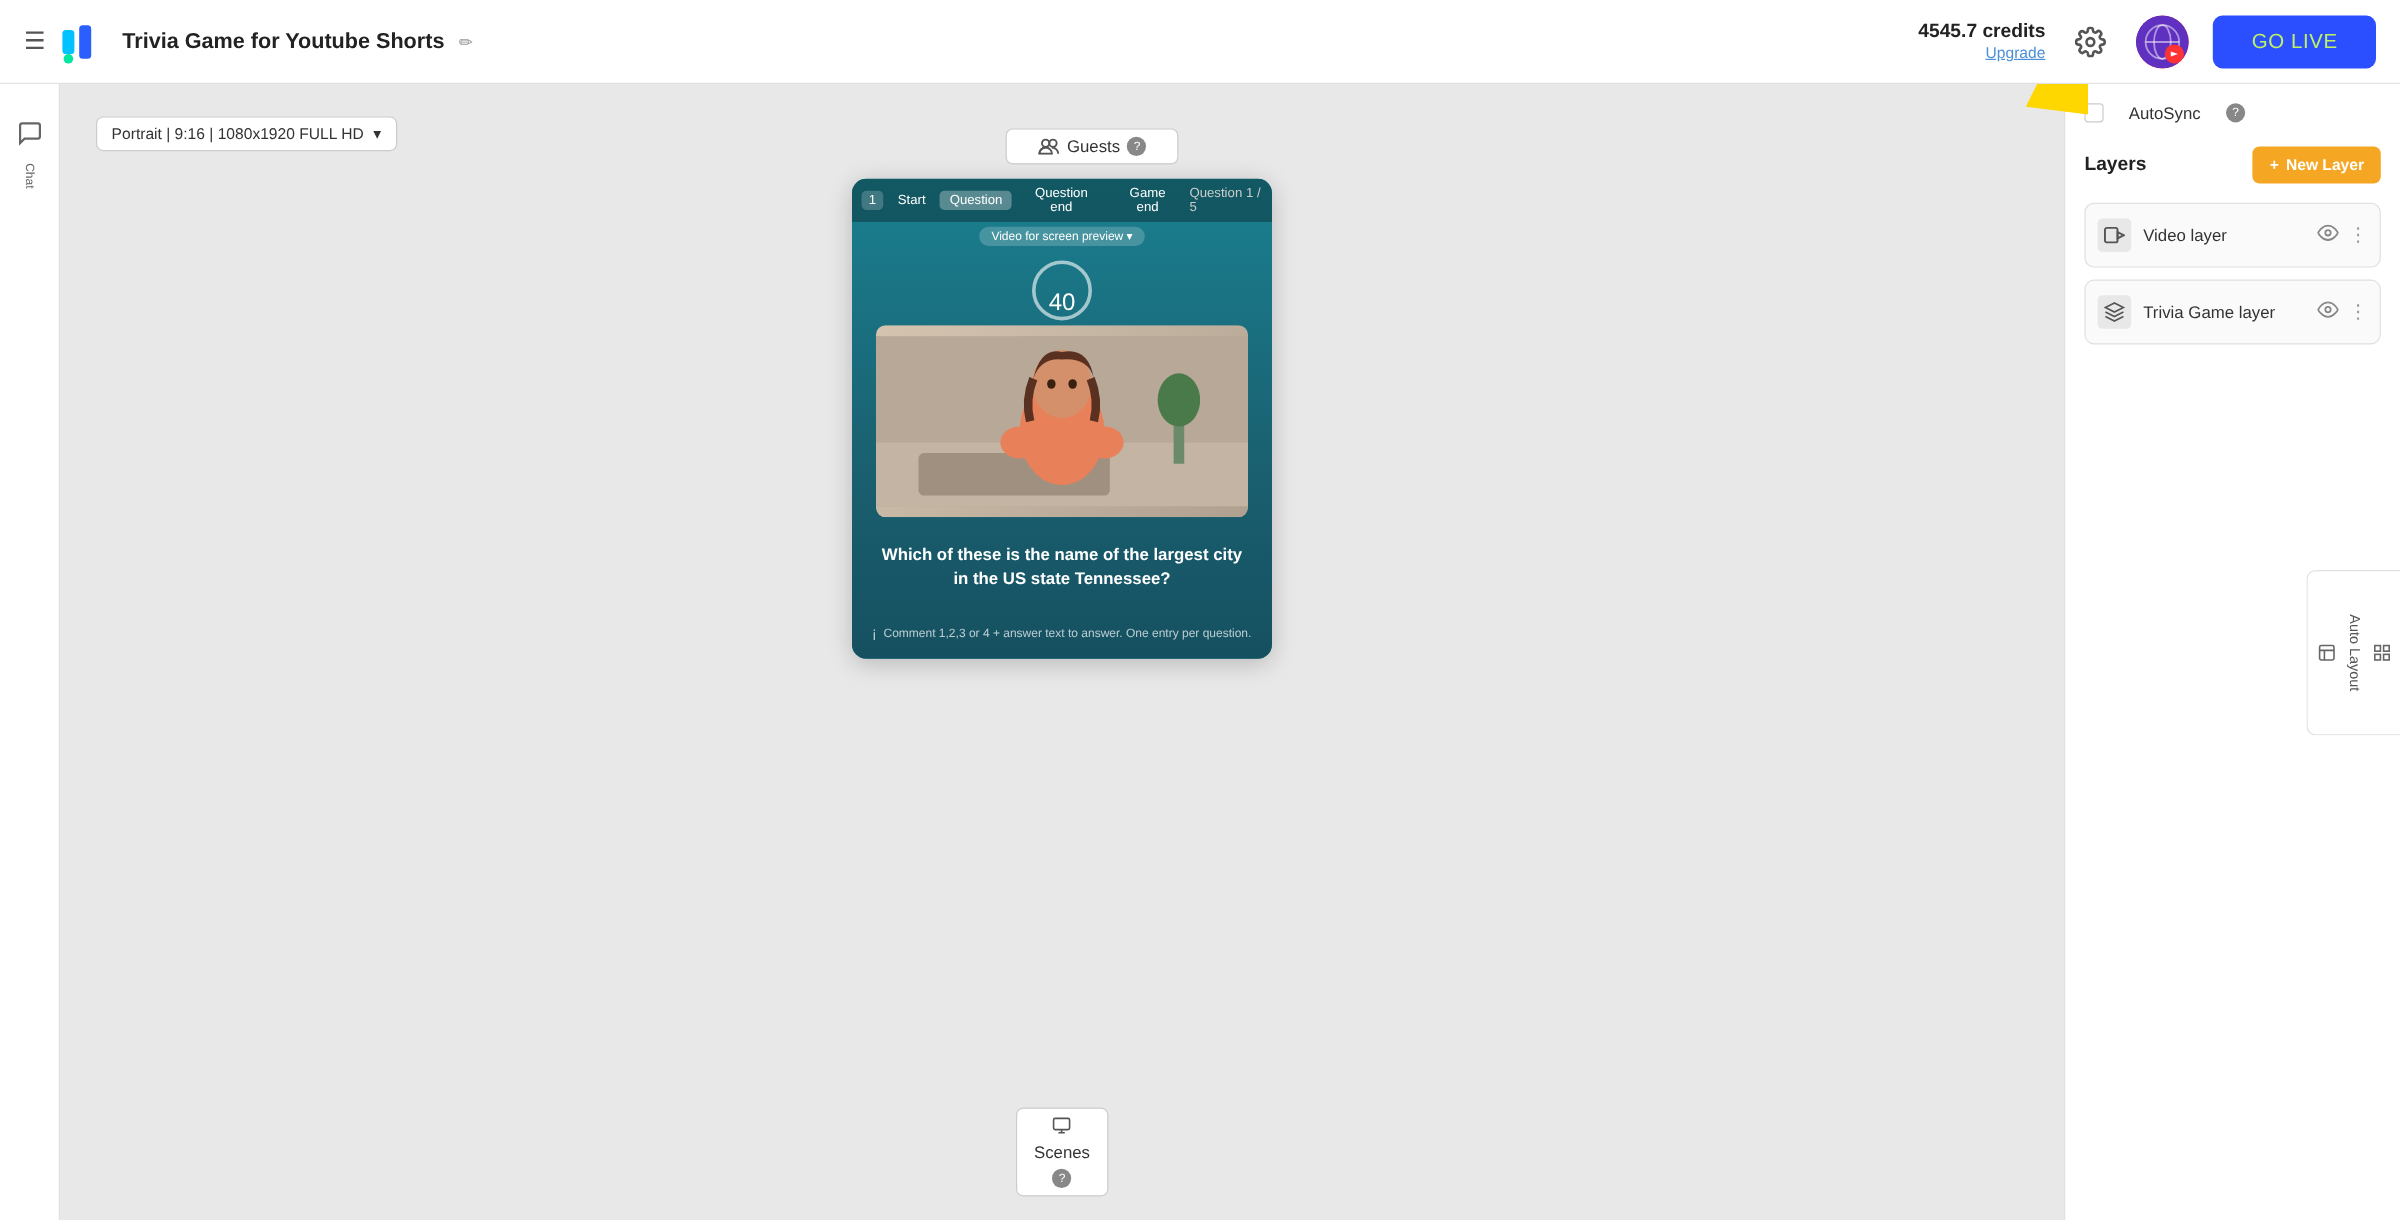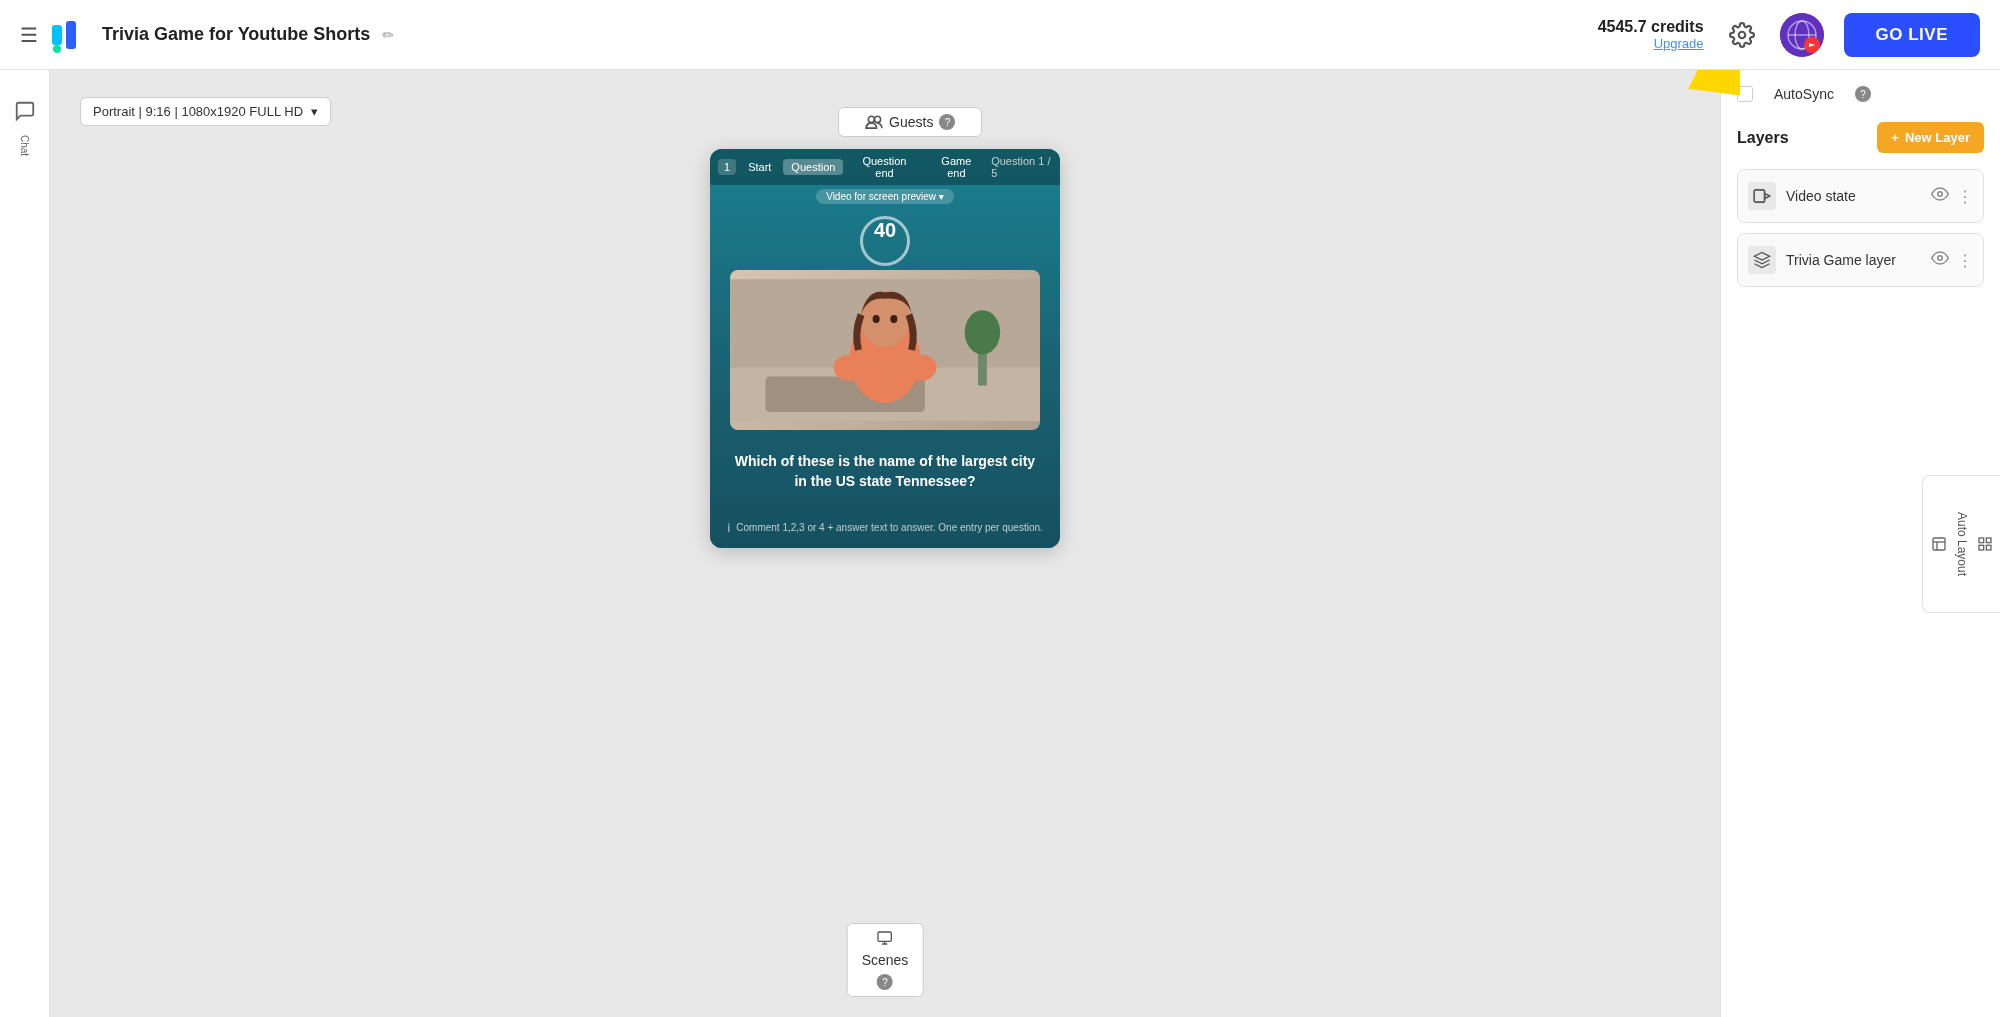--- a/index.html
+++ b/index.html
@@ -16,21 +16,21 @@
     .logo { width: 40px; height: 40px; }
     .logo svg { width: 100%; height: 100%; }
     .project-title { font-size: 18px; font-weight: 600; color: #222; }
     .edit-icon { color: #999; font-size: 14px; cursor: pointer; }
     .header-right { display: flex; align-items: center; gap: 20px; }
     .credits-section { text-align: right; }
     .credits-amount { font-size: 16px; font-weight: 600; color: #222; }
     .upgrade-link { color: #4A90D9; font-size: 13px; text-decoration: underline; cursor: pointer; }
     .settings-icon { width: 36px; height: 36px; display: flex; align-items: center; justify-content: center; cursor: pointer; color: #555; font-size: 22px; }
     .avatar { width: 44px; height: 44px; border-radius: 50%; overflow: hidden; background: linear-gradient(135deg, #6a0dad, #ff4444); display: flex; align-items: center; justify-content: center; position: relative; cursor: pointer; }
-    .go-live-btn { background: #2B4EFF; color: #fef9c3; border: none; border-radius: 8px; padding: 12px 32px; font-size: 17px; font-weight: 700; cursor: pointer; letter-spacing: 0.5px; }
+    .go-live-btn { background: #2B4EFF; color: #bef264; border: none; border-radius: 8px; padding: 12px 32px; font-size: 17px; font-weight: 400; cursor: pointer; letter-spacing: 0.5px; }
 
     
     .main-layout { display: flex; height: calc(1017px - 70px); }
 
     
     .left-sidebar { width: 50px; background: #fff; border-right: 1px solid #e0e0e0; display: flex; flex-direction: column; align-items: center; padding-top: 20px; }
     .chat-button { display: flex; flex-direction: column; align-items: center; gap: 4px; cursor: pointer; color: #666; font-size: 11px; margin-top: 10px; }
     .chat-icon { font-size: 20px; }
 
     
@@ -50,21 +50,21 @@
     .tab-btn { padding: 2px 8px; border-radius: 4px; color: #fff; font-size: 11px; cursor: pointer; border: none; background: transparent; }
     .tab-btn.active { background: rgba(255,255,255,0.3); }
     .question-counter { color: #ccc; font-size: 11px; margin-left: auto; }
 
     
     .preview-label { text-align: center; padding: 4px; font-size: 10px; color: rgba(255,255,255,0.7); }
     .screen-preview-btn { background: rgba(255,255,255,0.2); border-radius: 12px; padding: 2px 10px; font-size: 10px; color: #fff; display: inline-block; }
 
     
     .timer-container { display: flex; justify-content: center; padding: 8px 0 4px; }
-    .timer-circle { width: 50px; height: 50px; border-radius: 50%; border: 3px solid rgba(255,255,255,0.6); display: flex; align-items: flex-start; justify-content: center; color: #fff; font-size: 20px; font-weight: 700; }
+    .timer-circle { width: 50px; height: 50px; border-radius: 50%; border: 3px solid rgba(255,255,255,0.6); display: flex; align-items: flex-end; justify-content: center; color: #fff; font-size: 20px; font-weight: 400; }
 
     
     .video-area { margin: 0 20px 10px; border-radius: 8px; overflow: hidden; height: 160px; background: #c0b0a0; position: relative; }
     .video-placeholder { width: 100%; height: 100%; background: linear-gradient(135deg, #d4c4b0 0%, #b0a090 100%); display: flex; align-items: center; justify-content: center; }
 
     
     .question-text { color: #fff; font-size: 14px; font-weight: 600; text-align: center; padding: 12px 20px 20px; line-height: 1.4; }
 
     
     .answer-grid { display: grid; grid-template-columns: 1fr 1fr; gap: 8px; padding: 0 16px 12px; }
@@ -282,21 +282,21 @@
       </button>
     </div>
 
     <div class="layer-item">
       <div class="layer-icon">
         <svg width="18" height="14" viewBox="0 0 20 16" fill="none" stroke="#555" stroke-width="1.8">
           <rect x="1" y="1" width="12" height="14" rx="2"></rect>
           <polygon points="13,5 19,8 13,11"></polygon>
         </svg>
       </div>
-      <span class="layer-name">Video state</span>
+      <span class="layer-name">Video layer</span>
       <div class="layer-actions">
         <span class="eye-icon">
           <svg width="18" height="14" viewBox="0 0 24 18" fill="none" stroke="#888" stroke-width="2">
             <path d="M1 9s4-8 11-8 11 8 11 8-4 8-11 8-11-8-11-8z"></path>
             <circle cx="12" cy="9" r="3"></circle>
           </svg>
         </span>
         <span class="more-icon">⋮</span>
       </div>
     </div>

